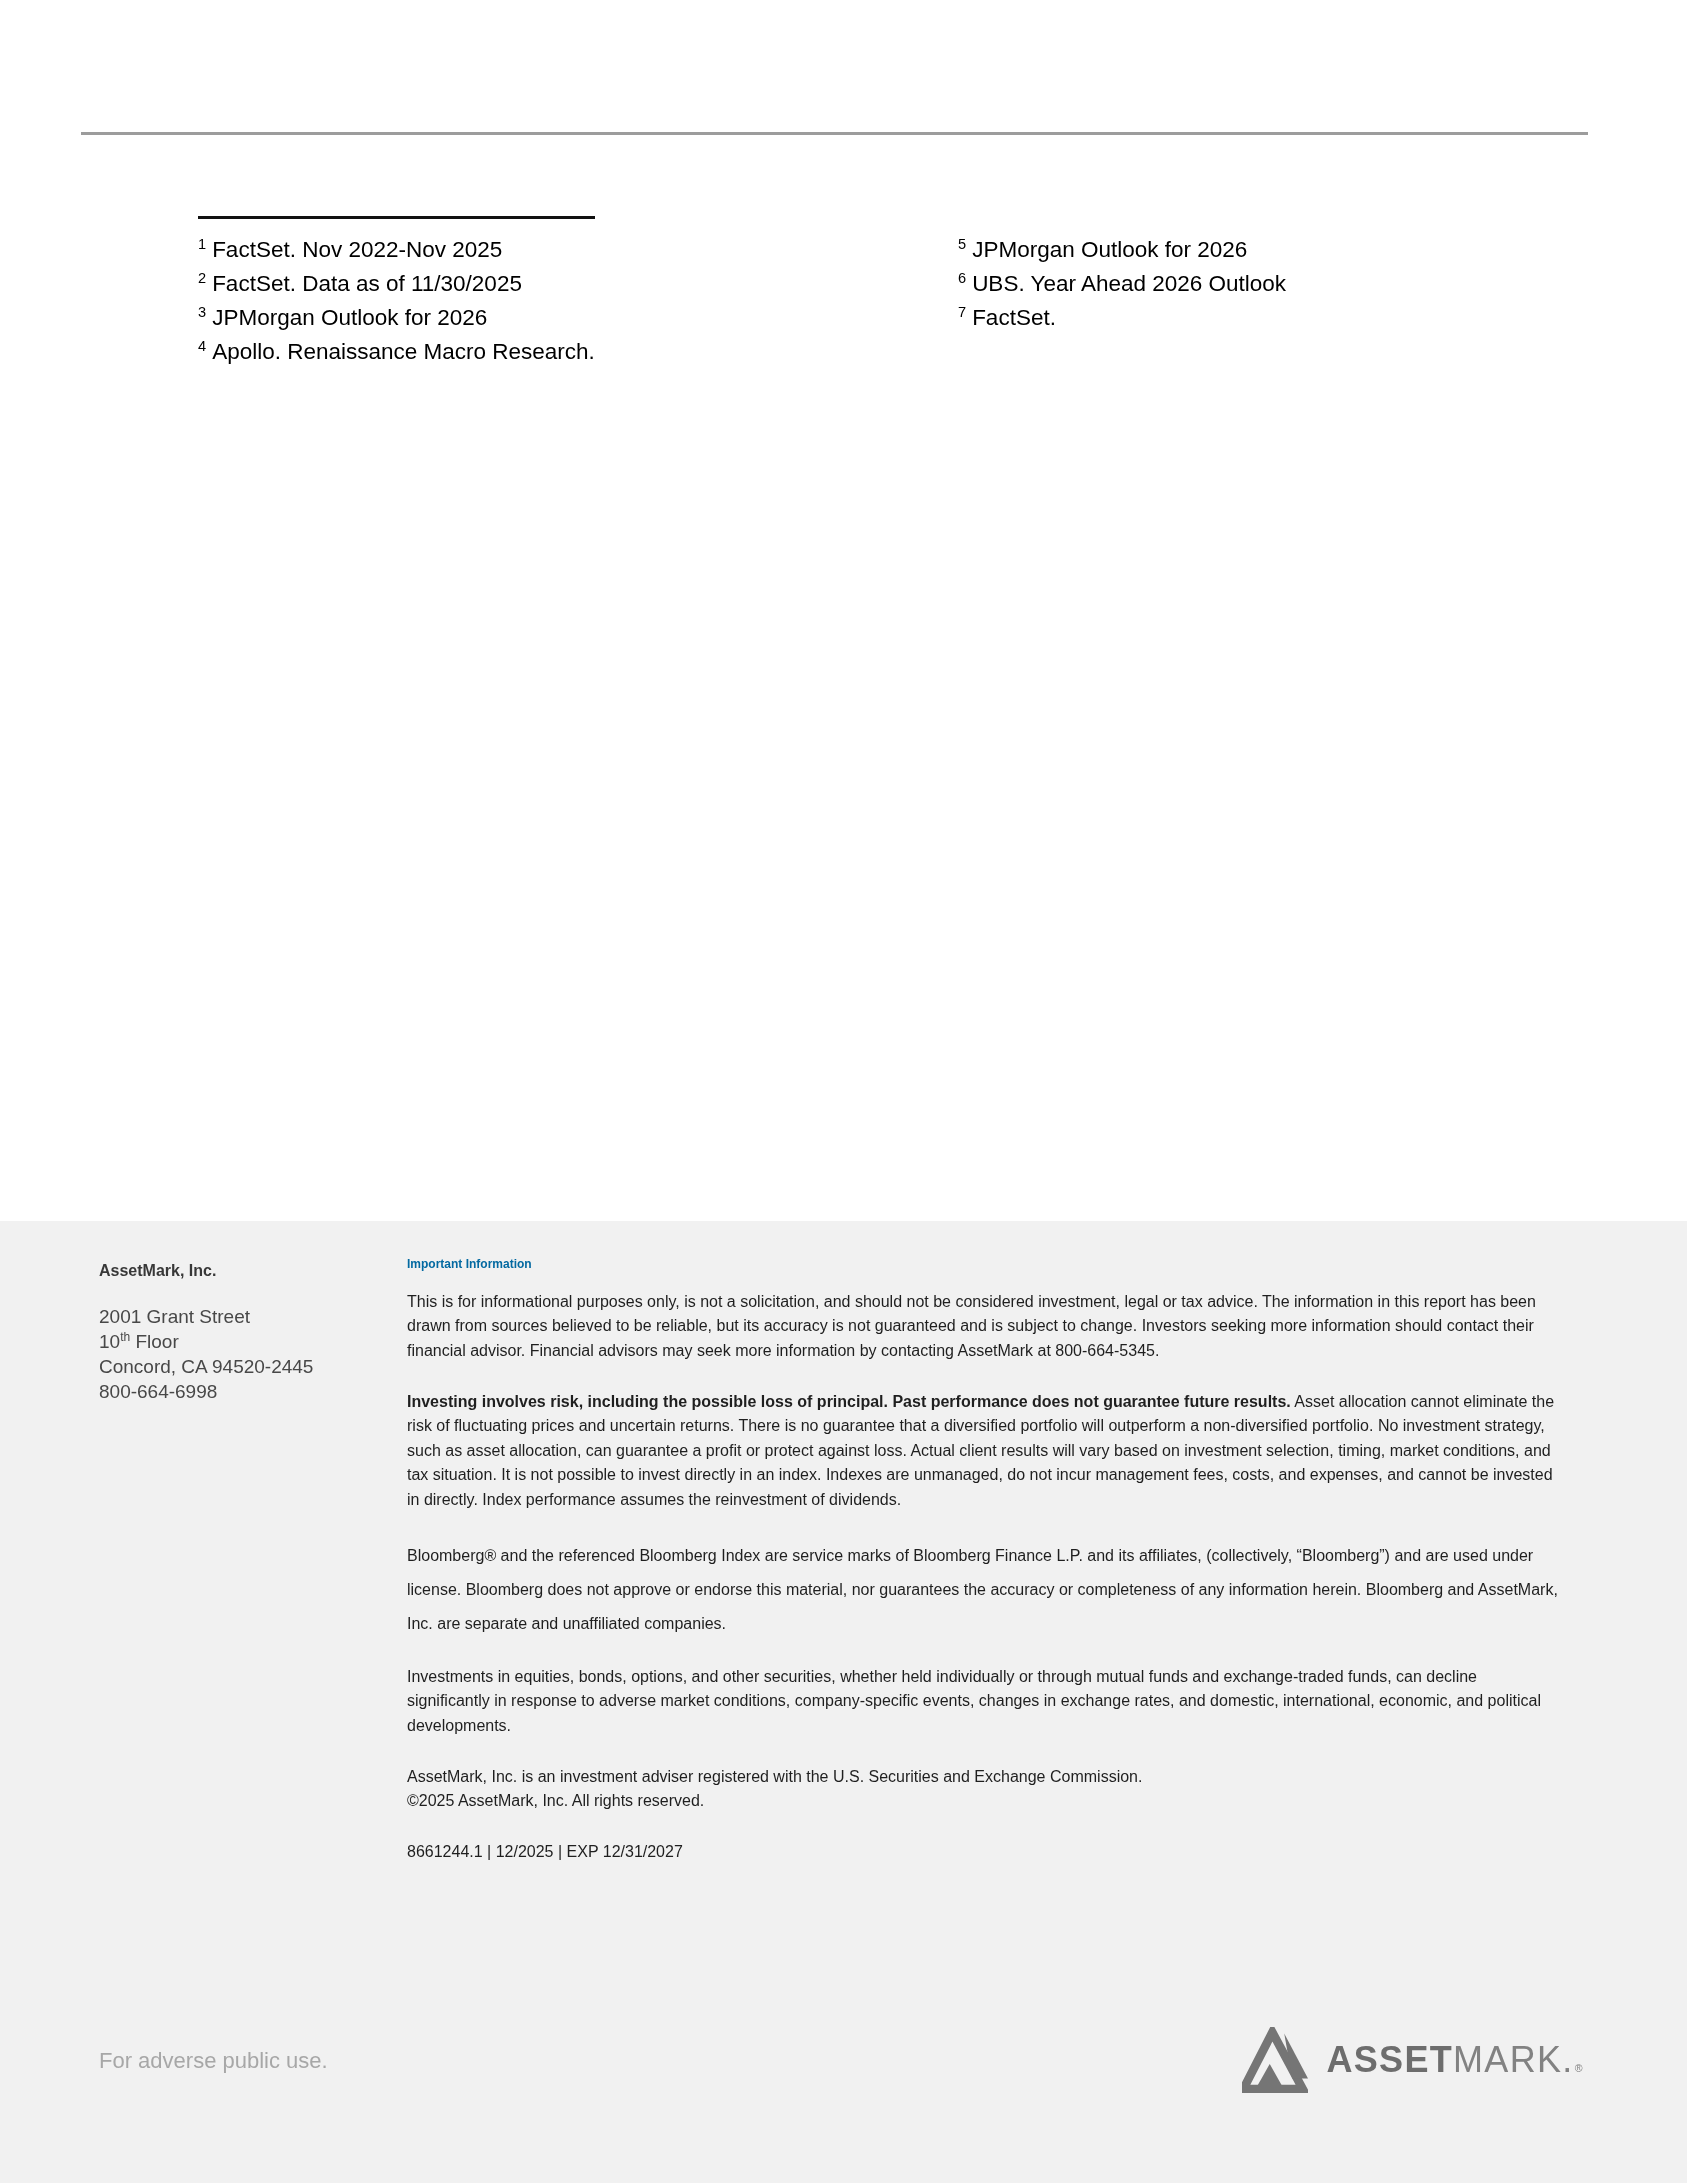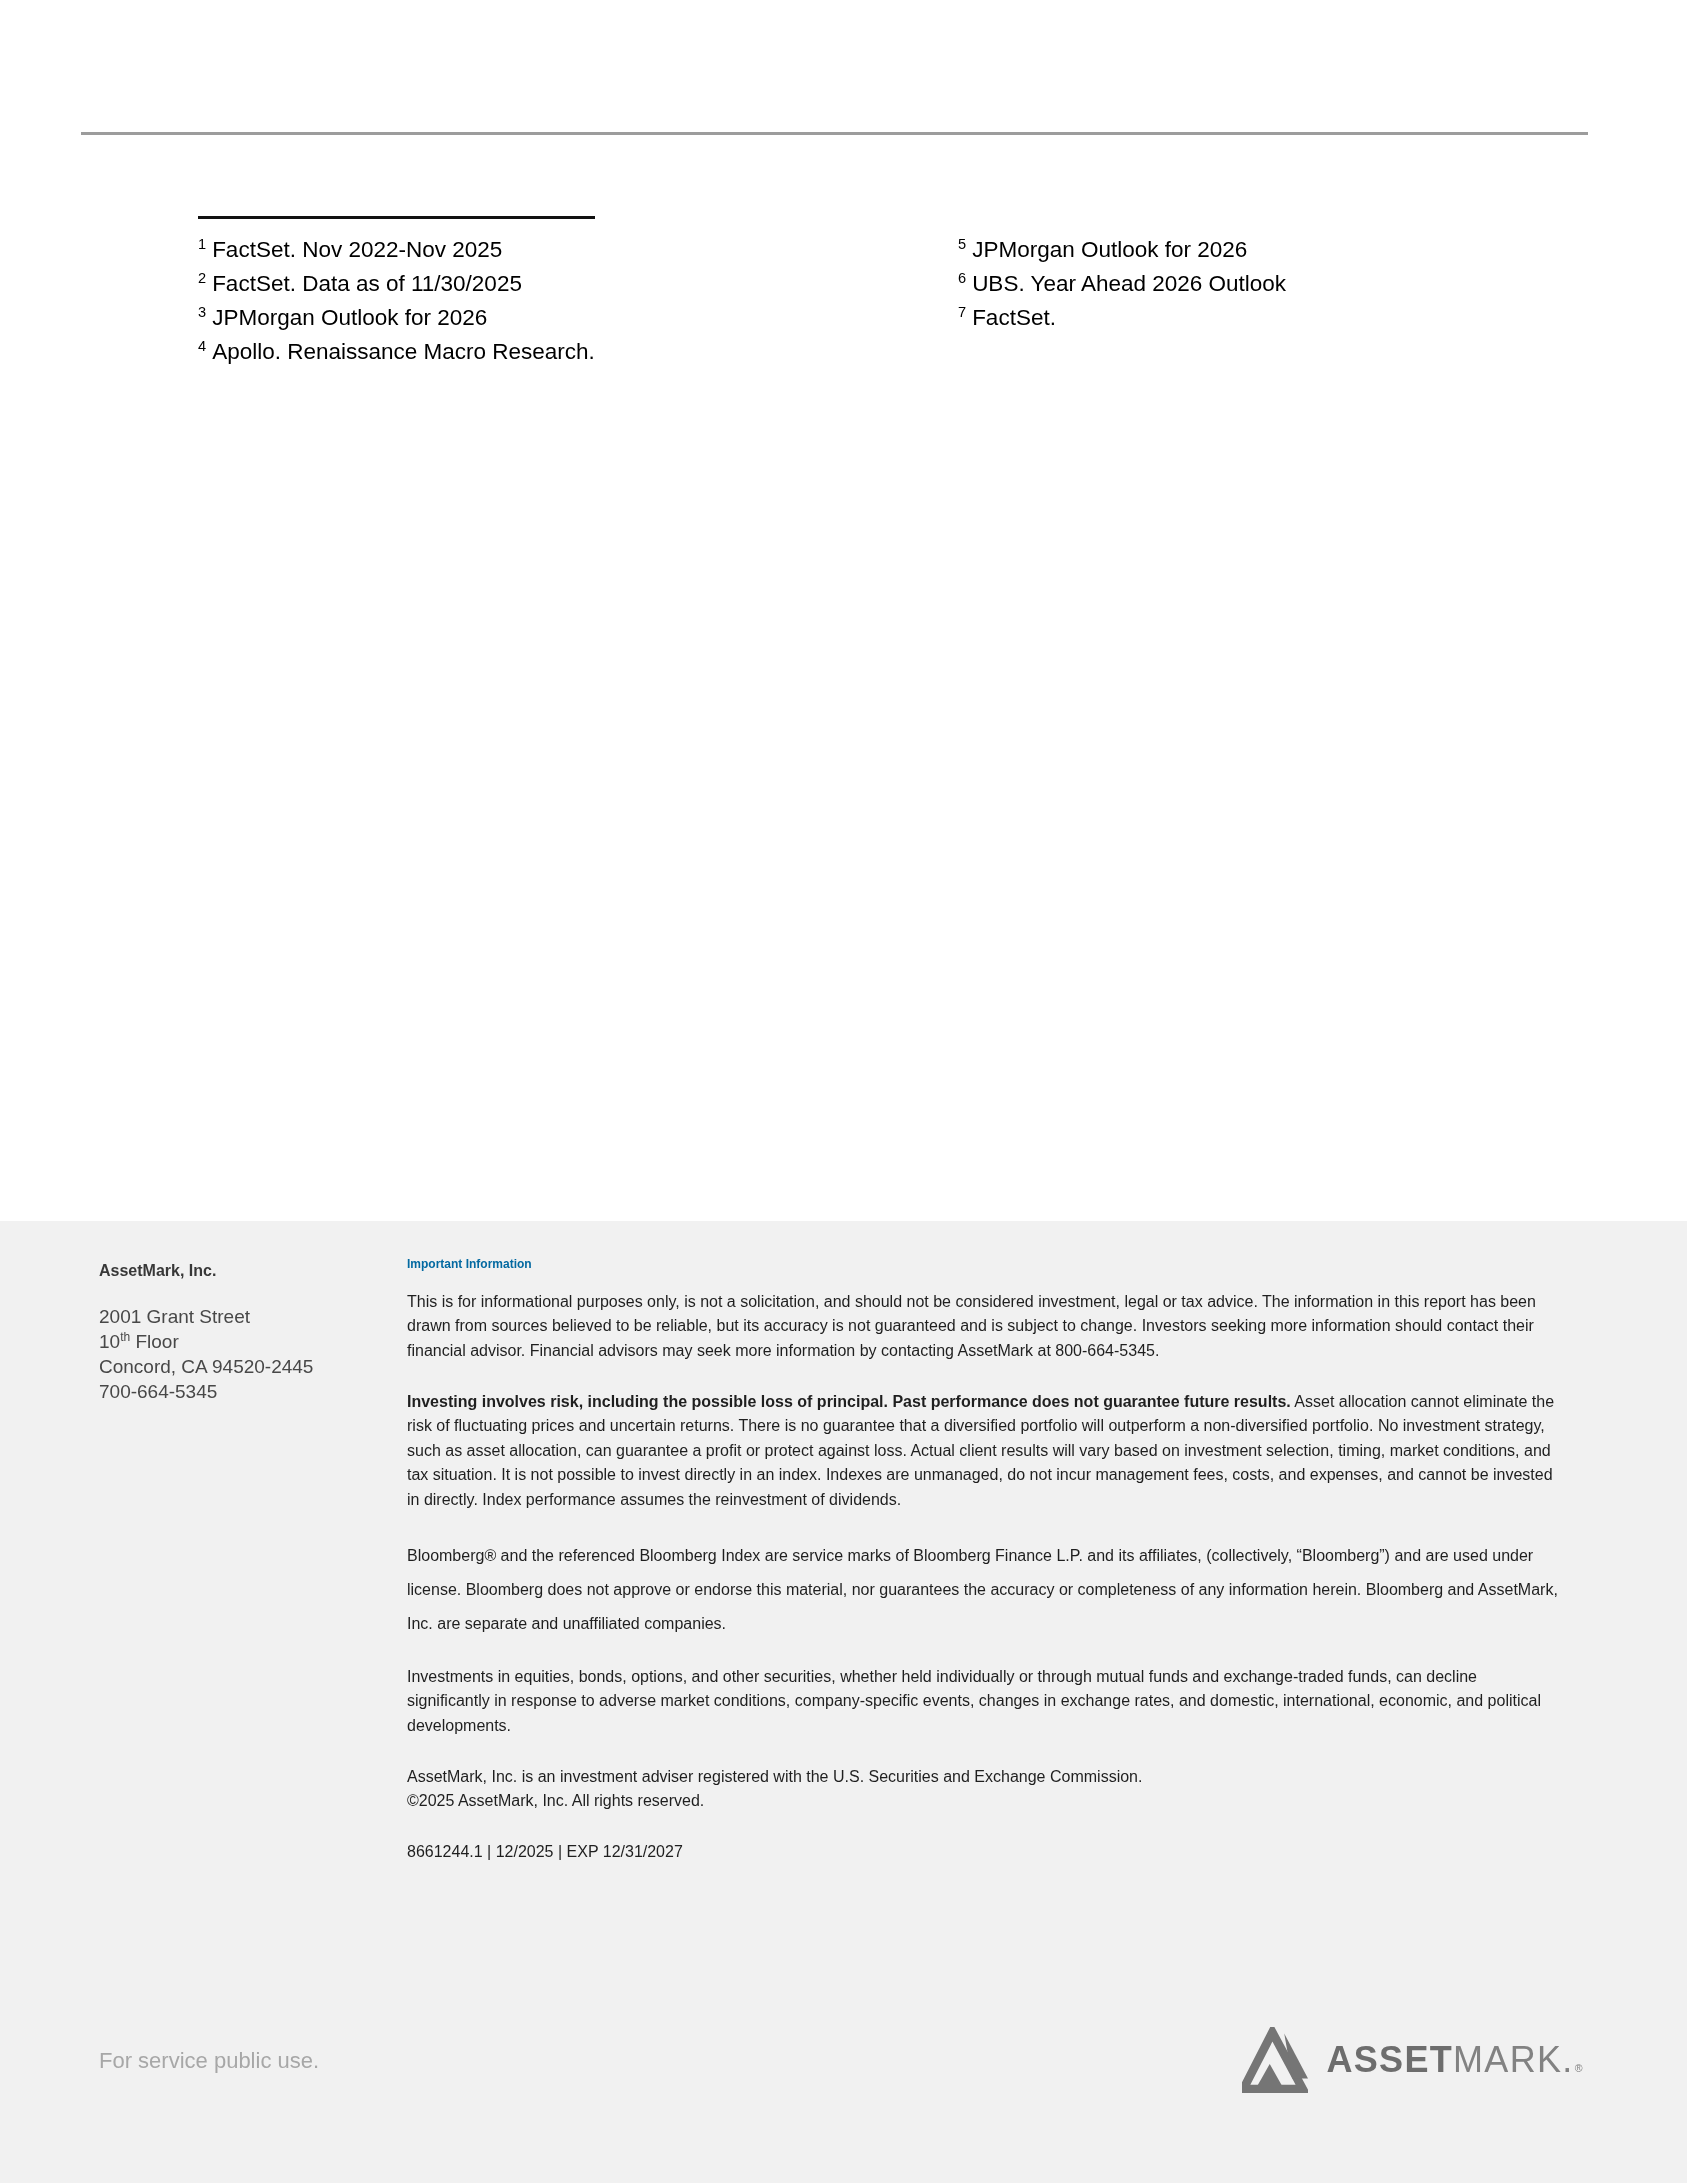--- a/index.html
+++ b/index.html
@@ -196,35 +196,35 @@
   </div>
 
   <div class="footer-bg">
 
     <div class="company-block">
       <div class="company-name">AssetMark, Inc.</div>
       <div class="addr">
         <div>2001 Grant Street</div>
         <div><span>10</span><sup>th</sup><span> Floor</span></div>
         <div>Concord, CA 94520-2445</div>
-        <div>700-664-5345</div>
+        <div>800-664-6998</div>
       </div>
     </div>
 
     <div class="info-block">
       <div class="info-heading">Important Information</div>
       <p class="para">This is for informational purposes only, is not a solicitation, and should not be considered investment, legal or tax advice. The information in this report has been drawn from sources believed to be reliable, but its accuracy is not guaranteed and is subject to change. Investors seeking more information should contact their financial advisor. Financial advisors may seek more information by contacting AssetMark at 800-664-5345.</p>
       <p class="para"><span class="bold">Investing involves risk, including the possible loss of principal. Past performance does not guarantee future results.</span><span> Asset allocation cannot eliminate the risk of fluctuating prices and uncertain returns. There is no guarantee that a diversified portfolio will outperform a non-diversified portfolio. No investment strategy, such as asset allocation, can guarantee a profit or protect against loss. Actual client results will vary based on investment selection, timing, market conditions, and tax situation. It is not possible to invest directly in an index. Indexes are unmanaged, do not incur management fees, costs, and expenses, and cannot be invested in directly. Index performance assumes the reinvestment of dividends.</span></p>
       <p class="para wide">Bloomberg® and the referenced Bloomberg Index are service marks of Bloomberg Finance L.P. and its affiliates, (collectively, “Bloomberg”) and are used under license. Bloomberg does not approve or endorse this material, nor guarantees the accuracy or completeness of any information herein. Bloomberg and AssetMark, Inc. are separate and unaffiliated companies.</p>
       <p class="para">Investments in equities, bonds, options, and other securities, whether held individually or through mutual funds and exchange-traded funds, can decline significantly in response to adverse market conditions, company-specific events, changes in exchange rates, and domestic, international, economic, and political developments.</p>
       <p class="para"><span>AssetMark, Inc. is an investment adviser registered with the U.S. Securities and Exchange Commission.</span><br><span>©2025 AssetMark, Inc. All rights reserved.</span></p>
       <p class="para doc">8661244.1 | 12/2025 | EXP 12/31/2027</p>
     </div>
 
-    <div class="usage-note">For service public use.</div>
+    <div class="usage-note">For adverse public use.</div>
 
     <div class="logo">
       <svg class="logo-mark" viewBox="0 0 100 100" xmlns="http://www.w3.org/2000/svg">
         <polygon points="46,8 92,94 2,94" fill="none" stroke="#757575" stroke-width="13"></polygon>
         <polygon points="64,10 100,78 76,78" fill="#757575"></polygon>
         <polygon points="42,56 60,88 24,88" fill="#757575"></polygon>
       </svg>
       <span class="wordmark">
         <span class="word-asset">ASSET</span>
           <span class="word-mark">MARK.</span>

